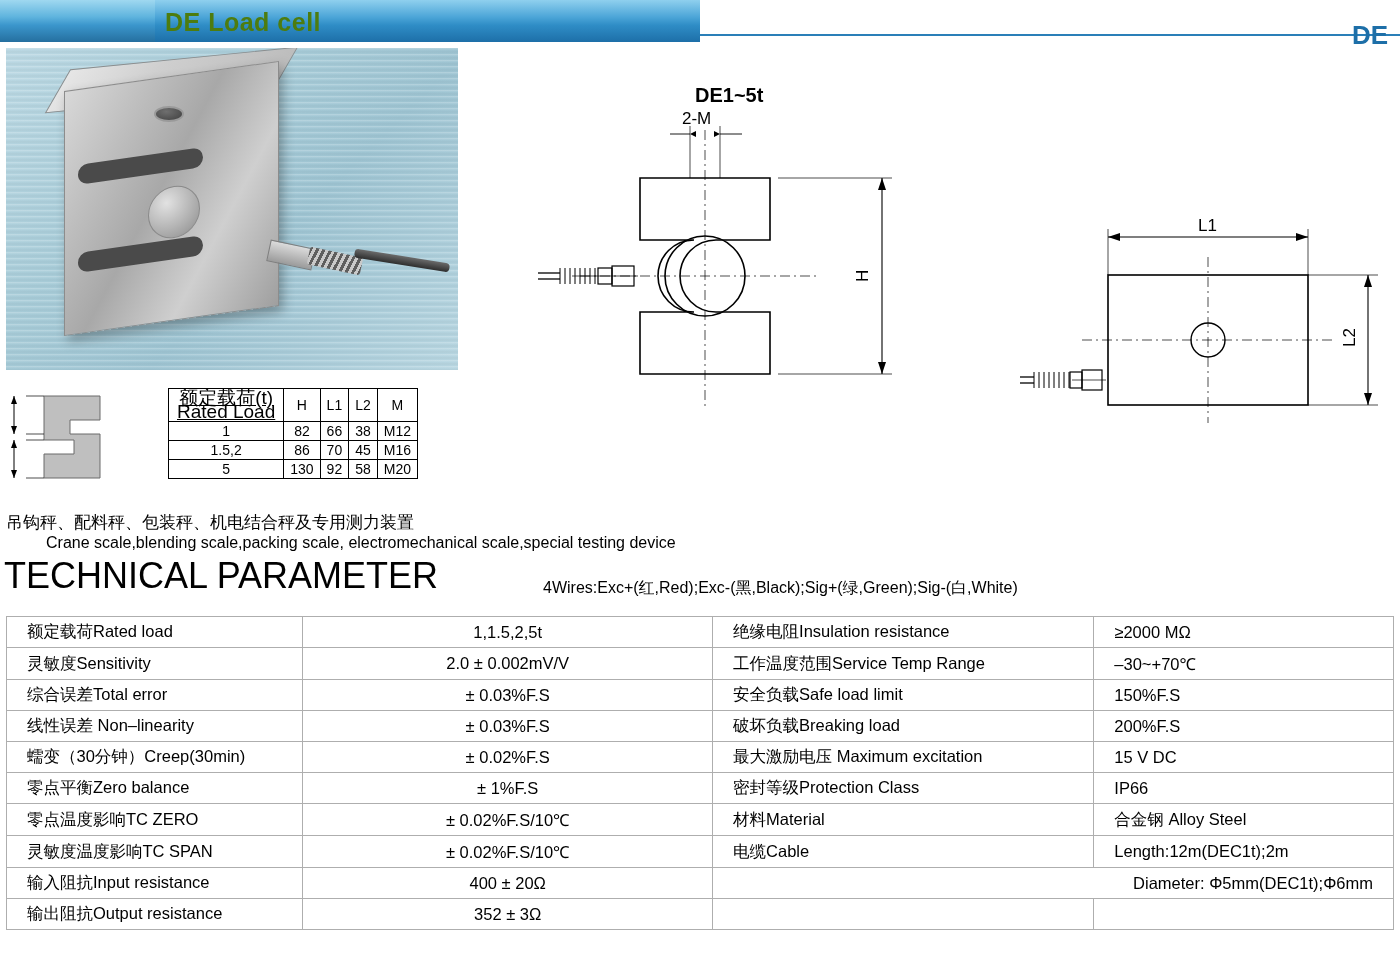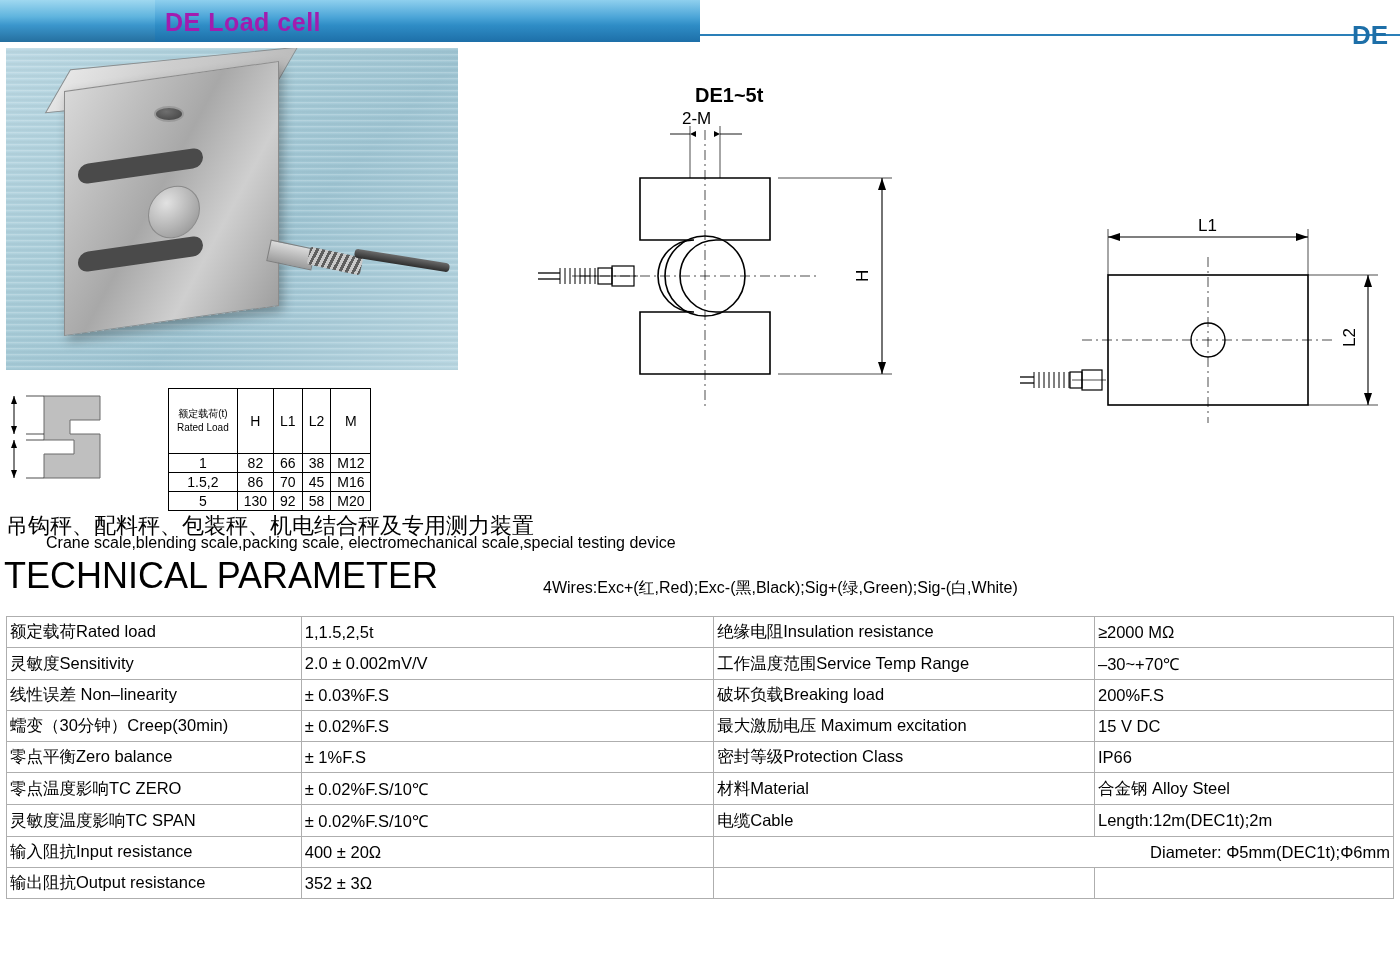--- a/index.html
+++ b/index.html
@@ -29,21 +29,21 @@
     position: absolute;
     left: 0; top: 0;
     width: 155px; height: 42px;
     background: linear-gradient(to bottom, #9fd8f0 0%, #5fb4de 40%, #3b96cc 60%, #256f9f 100%);
   }
   .header-title {
     position: absolute;
     left: 165px; top: 8px;
     font-size: 25px;
     font-weight: bold;
-    color: #a21caf;
+    color: #4d7c0f;
     letter-spacing: 0.5px;
   }
   .header-rule {
     position: absolute;
     left: 700px; top: 34px;
     width: 700px; height: 2px;
     background: #2a7fb8;
   }
   .header-code {
     position: absolute;
@@ -155,28 +155,28 @@
     border-collapse: collapse;
     font-size: 14px;
   }
   .dim-table td, .dim-table th {
     border: 1px solid #000;
     text-align: center;
     padding: 1px 6px;
     font-weight: normal;
     height: 19px;
   }
-  .dim-table th.headcell { font-size: 10px; line-height: 14px; padding: 18px 8px; }
+  .dim-table th.headcell { font-size: 19px; line-height: 14px; padding: 2px 8px; text-decoration: underline; }
   .dim-table .hdr-load { text-align: center; }
 
   
   .desc-cn {
     position: absolute;
     left: 6px; top: 511px;
-    font-size: 22px;
+    font-size: 17px;
   }
   .desc-en {
     position: absolute;
     left: 6px; top: 534px;
     font-size: 16px;
     margin-left: 40px;
   }
 
   
   .tech-head {
@@ -197,27 +197,27 @@
     left: 6px; top: 616px;
     width: 1388px;
   }
   table.spec {
     width: 1388px;
     border-collapse: collapse;
     font-size: 16.5px;
   }
   table.spec td {
     border: 1px solid #aeaeae;
-    padding: 4px 3px;
+    padding: 4px 20px;
     height: 31px;
     vertical-align: middle;
     white-space: nowrap;
   }
   .c1 { width: 300px; }
-  .c2 { width: 434px; }
+  .c2 { width: 434px; text-align: center; }
   .c3 { width: 390px; }
   .c4 { width: 308px; }
   .r-align { text-align: right; }
 
   svg text { font-family: "Liberation Sans", sans-serif; }
 </style>
 </head>
 <body>
 
 <div class="header">
@@ -388,20 +388,26 @@
       <td class="c3">绝缘电阻Insulation resistance</td>
       <td class="c4">≥2000 MΩ</td>
     </tr>
     <tr>
       <td class="c1">灵敏度Sensitivity</td>
       <td class="c2">2.0 ± 0.002mV/V</td>
       <td class="c3">工作温度范围Service Temp Range</td>
       <td class="c4">–30~+70℃</td>
     </tr>
     <tr>
+      <td class="c1">综合误差Total error</td>
+      <td class="c2">± 0.03%F.S</td>
+      <td class="c3">安全负载Safe load limit</td>
+      <td class="c4">150%F.S</td>
+    </tr>
+    <tr>
       <td class="c1">线性误差 Non–linearity</td>
       <td class="c2">± 0.03%F.S</td>
       <td class="c3">破坏负载Breaking load</td>
       <td class="c4">200%F.S</td>
     </tr>
     <tr>
       <td class="c1">蠕变（30分钟）Creep(30min)</td>
       <td class="c2">± 0.02%F.S</td>
       <td class="c3">最大激励电压 Maximum excitation</td>
       <td class="c4">15 V DC</td>

